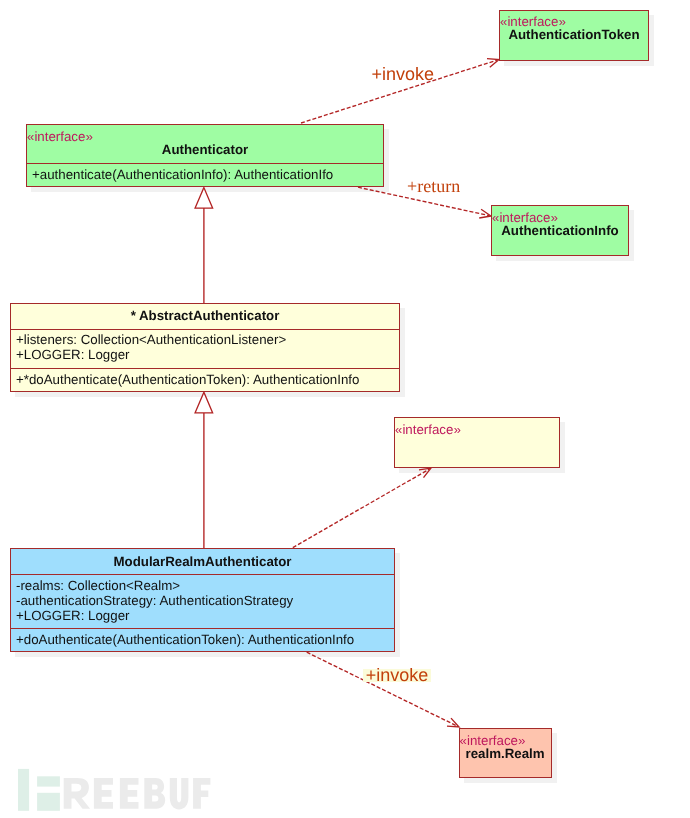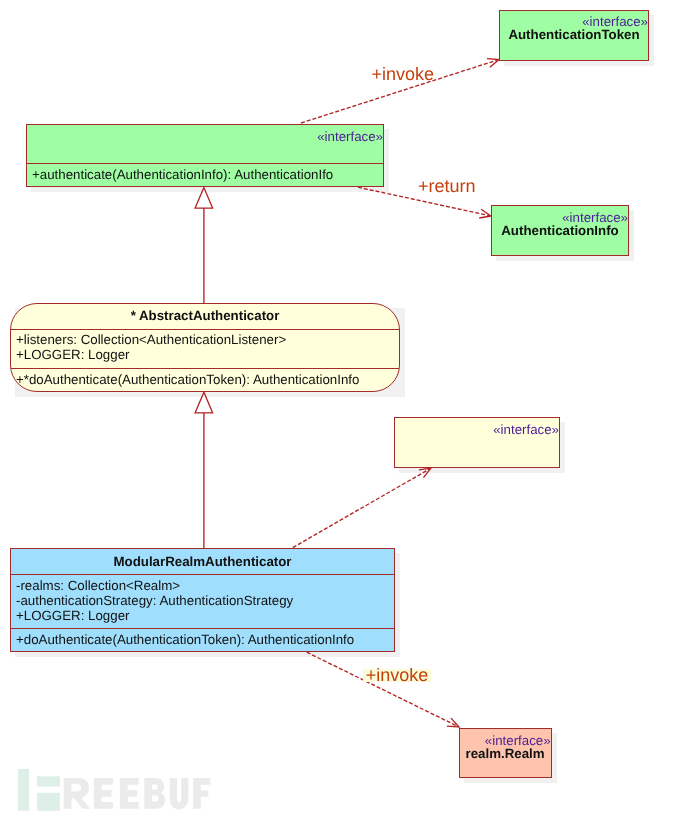--- a/index.html
+++ b/index.html
@@ -4,21 +4,21 @@
 <title>UML Class Diagram</title>
 <style>
   html,body{margin:0;padding:0;}
   body{width:690px;height:818px;background:#ffffff;font-family:"Liberation Sans",sans-serif;overflow:hidden;-webkit-font-smoothing:antialiased;text-rendering:geometricPrecision;}
   #stage{position:relative;width:690px;height:818px;}
   svg.edges{position:absolute;left:0;top:0;width:690px;height:818px;pointer-events:none;}
   .node{position:absolute;box-sizing:border-box;border:1px solid #a52a2a;}
   .shadow{position:absolute;background:#f1f1f1;}
   .divider{position:absolute;left:0;right:0;height:0;border-top:1px solid #a52a2a;}
   .txt{position:absolute;font-size:13.3px;line-height:15px;white-space:nowrap;}
-  .iface{color:#4c1d95;width:100%;text-align:right;}
+  .iface{color:#be185d;width:100%;text-align:left;}
   .cname{color:#111111;font-weight:bold;width:100%;text-align:center;}
   .member{color:#111111;left:5px;}
   .elabel{position:absolute;font-size:18px;line-height:15px;color:#c2410c;white-space:nowrap;}
 </style>
 </head>
 <body>
 
 <div id="stage">
 
   <div class="shadow" style="left:504px;top:15px;width:150px;height:51px;"></div>
@@ -52,30 +52,31 @@
     </g>
   </svg>
 
   <div class="node" style="left:499px;top:10px;width:150px;height:51px;background:#9ffda3;">
     <div class="txt iface" style="top:3px;">«interface»</div>
     <div class="txt cname" style="top:16px;">AuthenticationToken</div>
   </div>
 
   <div class="node" style="left:26px;top:124px;width:358px;height:63px;background:#9ffda3;">
     <div class="txt iface" style="top:3.5px;">«interface»</div>
+    <div class="txt cname" style="top:16.5px;">Authenticator</div>
     <div class="divider" style="top:38px;"></div>
     <div class="txt member" style="top:42px;">+authenticate(AuthenticationInfo): AuthenticationIfo</div>
   </div>
 
   <div class="node" style="left:491px;top:205px;width:138px;height:51px;background:#9ffda3;">
     <div class="txt iface" style="top:4px;">«interface»</div>
     <div class="txt cname" style="top:17px;">AuthenticationInfo</div>
   </div>
 
-  <div class="node" style="left:10px;top:303px;width:390px;height:89px;background:#ffffdb;border-radius:27px;">
+  <div class="node" style="left:10px;top:303px;width:390px;height:89px;background:#ffffdb;">
     <div class="txt cname" style="top:4px;">* AbstractAuthenticator</div>
     <div class="divider" style="top:25px;"></div>
     <div class="txt member" style="top:28px;text-align:center;">+listeners: Collection&lt;AuthenticationListener&gt;</div>
     <div class="txt member" style="top:43px;">+LOGGER: Logger</div>
     <div class="divider" style="top:64px;"></div>
     <div class="txt member" style="top:67.5px;">+*doAuthenticate(AuthenticationToken): AuthenticationInfo</div>
   </div>
 
   <div class="node" style="left:394px;top:417px;width:166px;height:51px;background:#ffffdb;">
     <div class="txt iface" style="top:4px;">«interface»</div>
@@ -90,21 +91,21 @@
     <div class="divider" style="top:79px;"></div>
     <div class="txt member" style="top:83px;">+doAuthenticate(AuthenticationToken): AuthenticationInfo</div>
   </div>
 
   <div class="node" style="left:458.6px;top:727.5px;width:93px;height:50px;background:#fec4ae;">
     <div class="txt iface" style="top:4px;">«interface»</div>
     <div class="txt cname" style="top:17px;">realm.Realm</div>
   </div>
 
   <div class="elabel" style="left:371.5px;top:67px;">+invoke</div>
-  <div class="elabel" style="left:418px;top:179px;">+return</div>
+  <div class="elabel" style="left:407px;top:179px;font-family:Liberation Serif, serif;">+return</div>
   <div class="elabel" style="left:363.2px;top:669px;background:#fbfbd9;padding:0 2.6px;line-height:12.7px;">+invoke</div>
 
   <div style="position:absolute;left:0px;top:760px;width:230px;height:58px;">
     <svg width="230" height="58" viewBox="0 0 230 58">
       <g fill="#deefe7">
         <rect x="18" y="8.9" width="11.1" height="41.9"></rect>
         <rect x="37.1" y="16.3" width="22.8" height="10.3"></rect>
         <rect x="37.1" y="32.8" width="22.8" height="18"></rect>
       </g>
       <g fill="#ebebeb">

